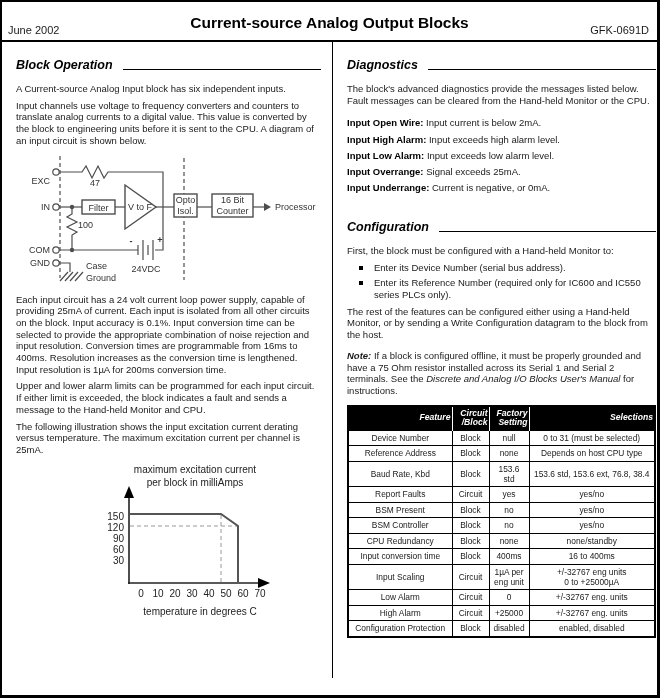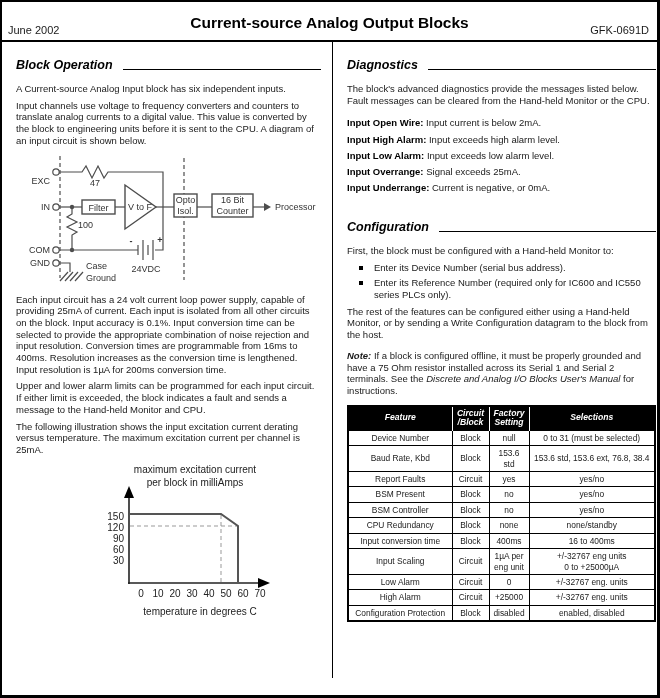--- a/index.html
+++ b/index.html
@@ -31,21 +31,21 @@
   .intro { margin-bottom: 11px !important; }
   .gap-before-config { margin-top: 26px; text-align: right; }
   .bullet-row { display: flex; font-size: 9.5px; line-height: 11.7px; margin: 0 0 4px 12px; }
   .bullet-sq { width: 4px; height: 4px; background: #000; flex: none; margin: 4px 11px 0 0; }
   .note { margin-top: 9px; }
   
   table.config { border-collapse: collapse; table-layout: fixed; width: 307px;
                  margin-top: 8px; border: 2px solid #000; }
   table.config th {
     background: #000; color: #fff; font-style: italic; font-weight: bold;
-    font-size: 8.6px; line-height: 9.6px; text-align: center; padding: 2px 1px;
+    font-size: 8.6px; line-height: 9.6px; text-align: right; padding: 2px 1px;
     border-left: 1px solid #fff; white-space: pre-line;
   }
   table.config th:first-child { border-left: none; }
   table.config td {
     border: 1px solid #000; font-size: 8.4px; line-height: 10.4px;
     padding: 2px 3px; vertical-align: middle; white-space: pre-line; text-align: center;
   }
   
   svg { display: block; font-family: "Liberation Sans", sans-serif; }
   .circuit { margin: 5px 0 8px 0; }
@@ -248,20 +248,26 @@
           </tr>
         </thead>
         <tbody>
           <tr>
               <td>Device Number</td>
               <td>Block</td>
               <td>null</td>
               <td>0 to 31 (must be selected)</td>
             </tr>
           <tr>
+              <td>Reference Address</td>
+              <td>Block</td>
+              <td>none</td>
+              <td>Depends on host CPU type</td>
+            </tr>
+          <tr>
               <td>Baud Rate, Kbd</td>
               <td>Block</td>
               <td>153.6 std</td>
               <td>153.6 std, 153.6 ext, 76.8, 38.4</td>
             </tr>
           <tr>
               <td>Report Faults</td>
               <td>Circuit</td>
               <td>yes</td>
               <td>yes/no</td>

